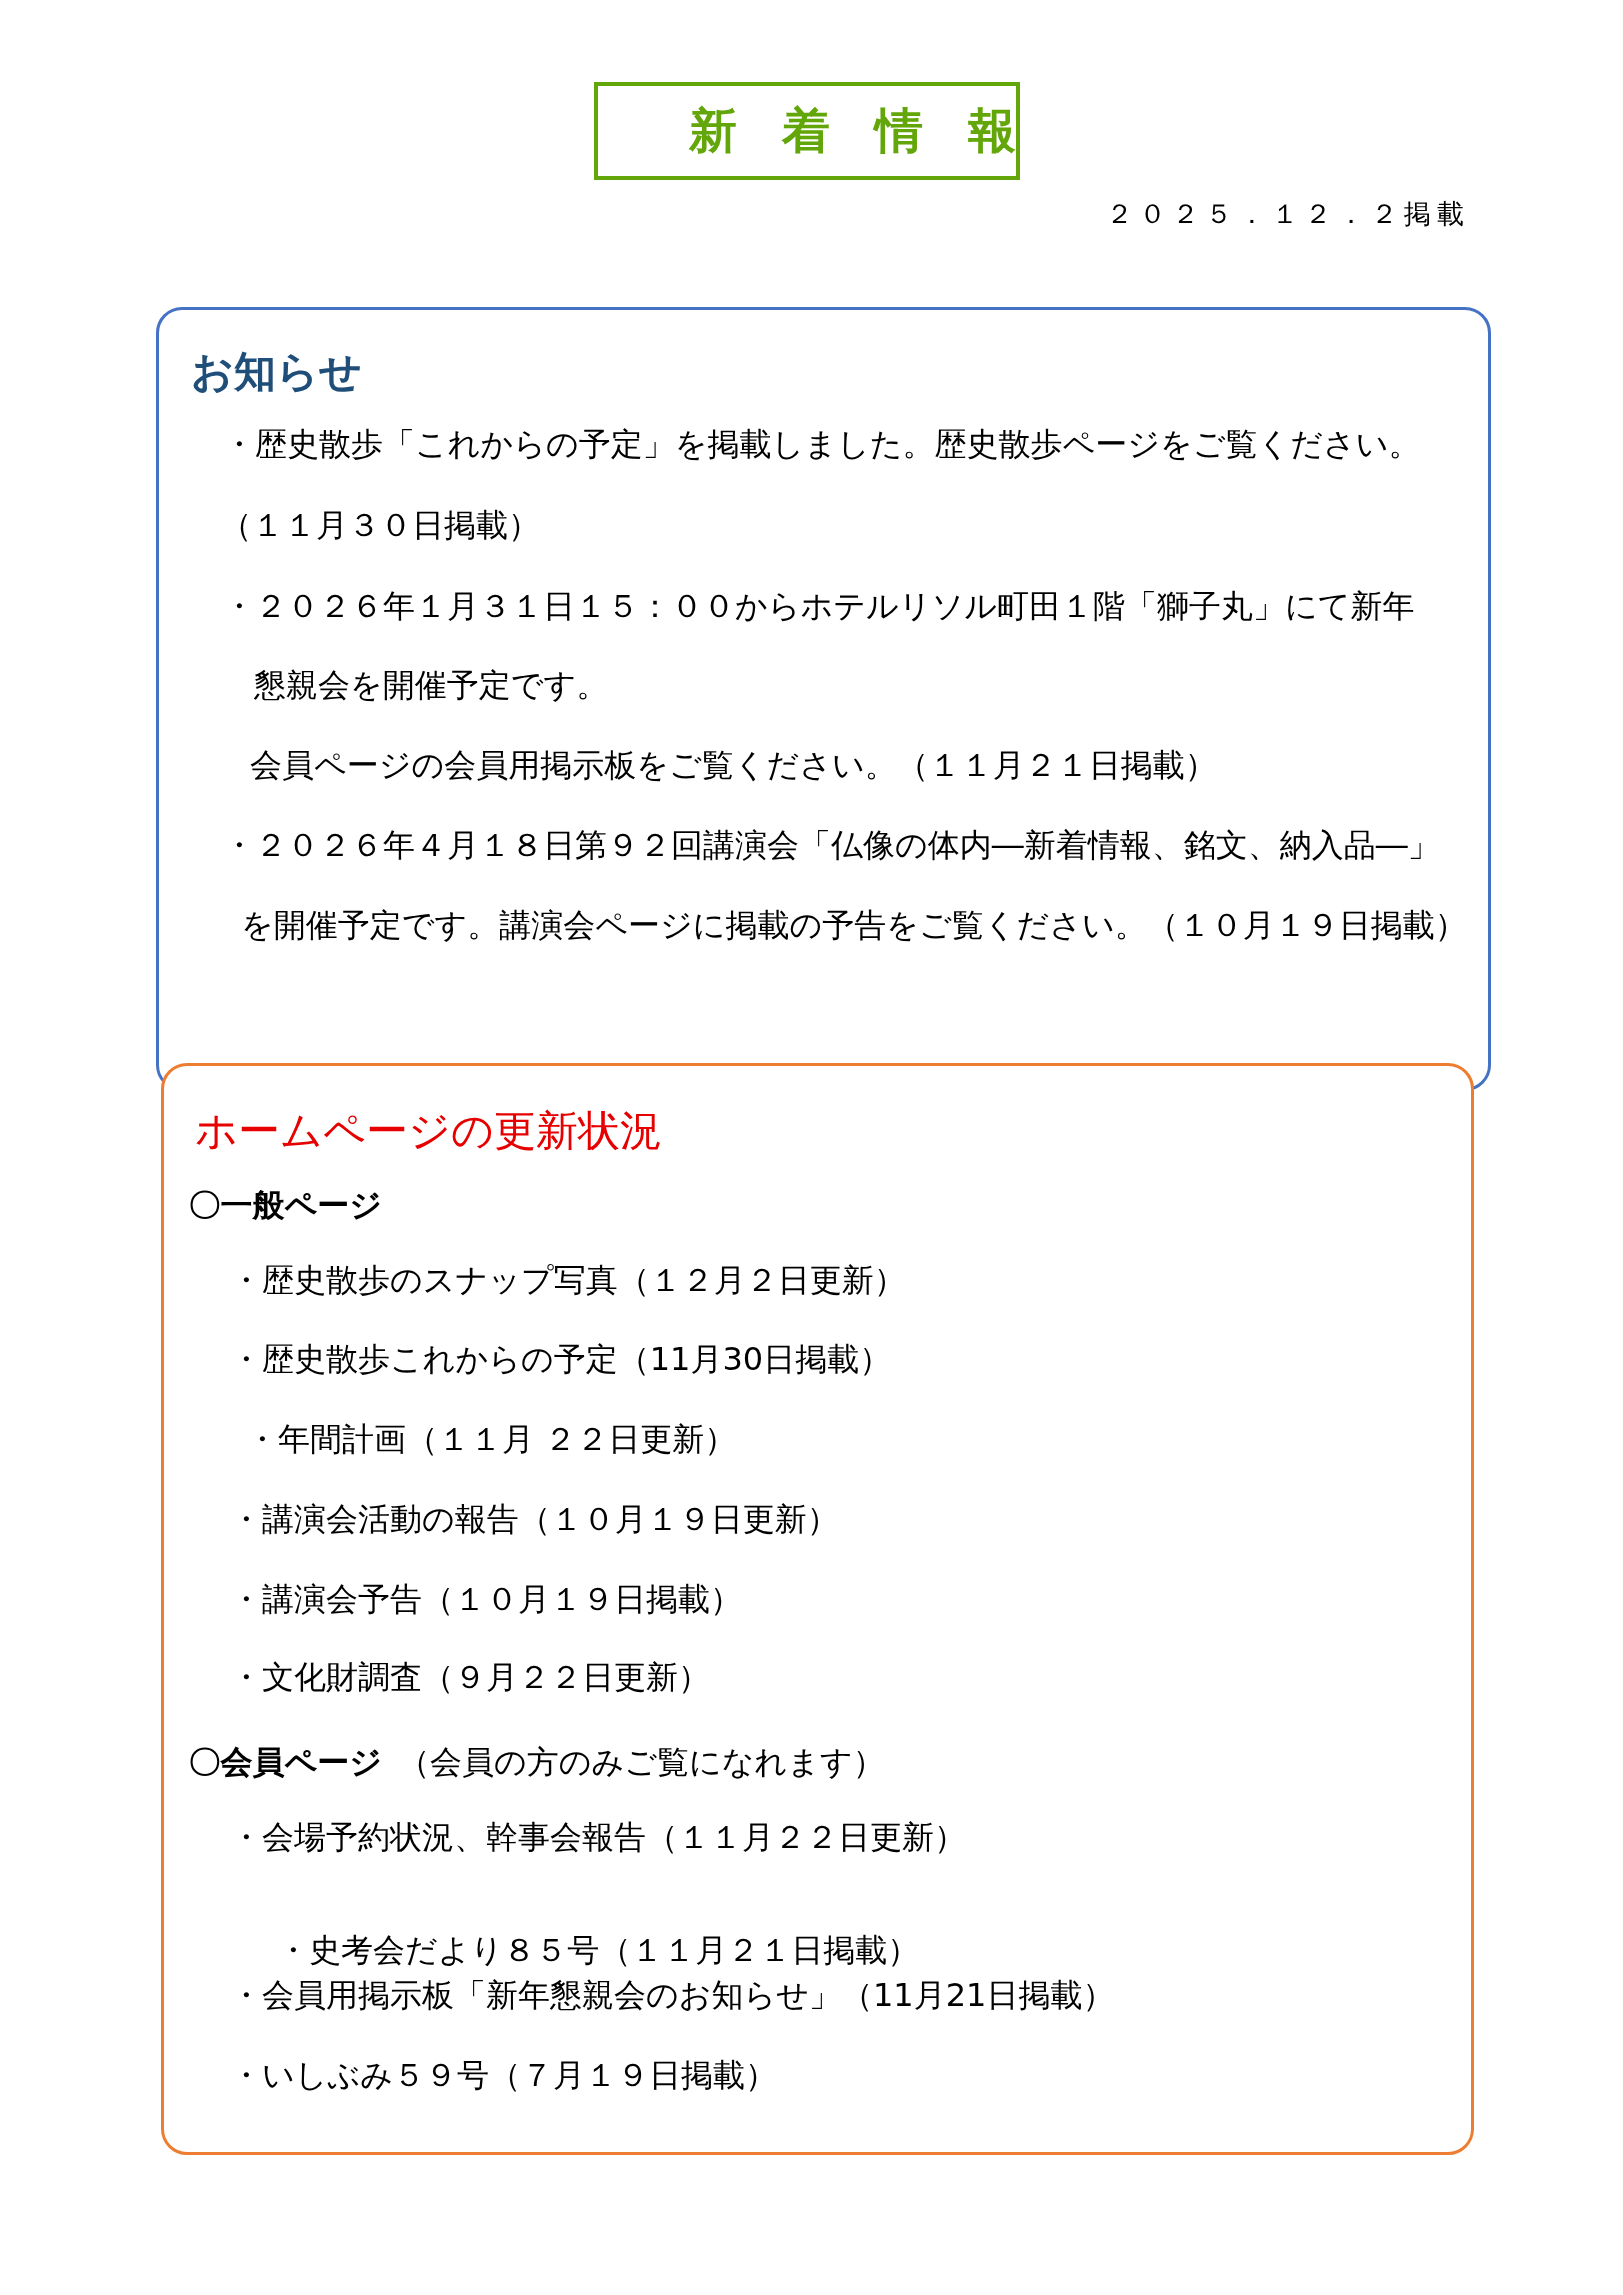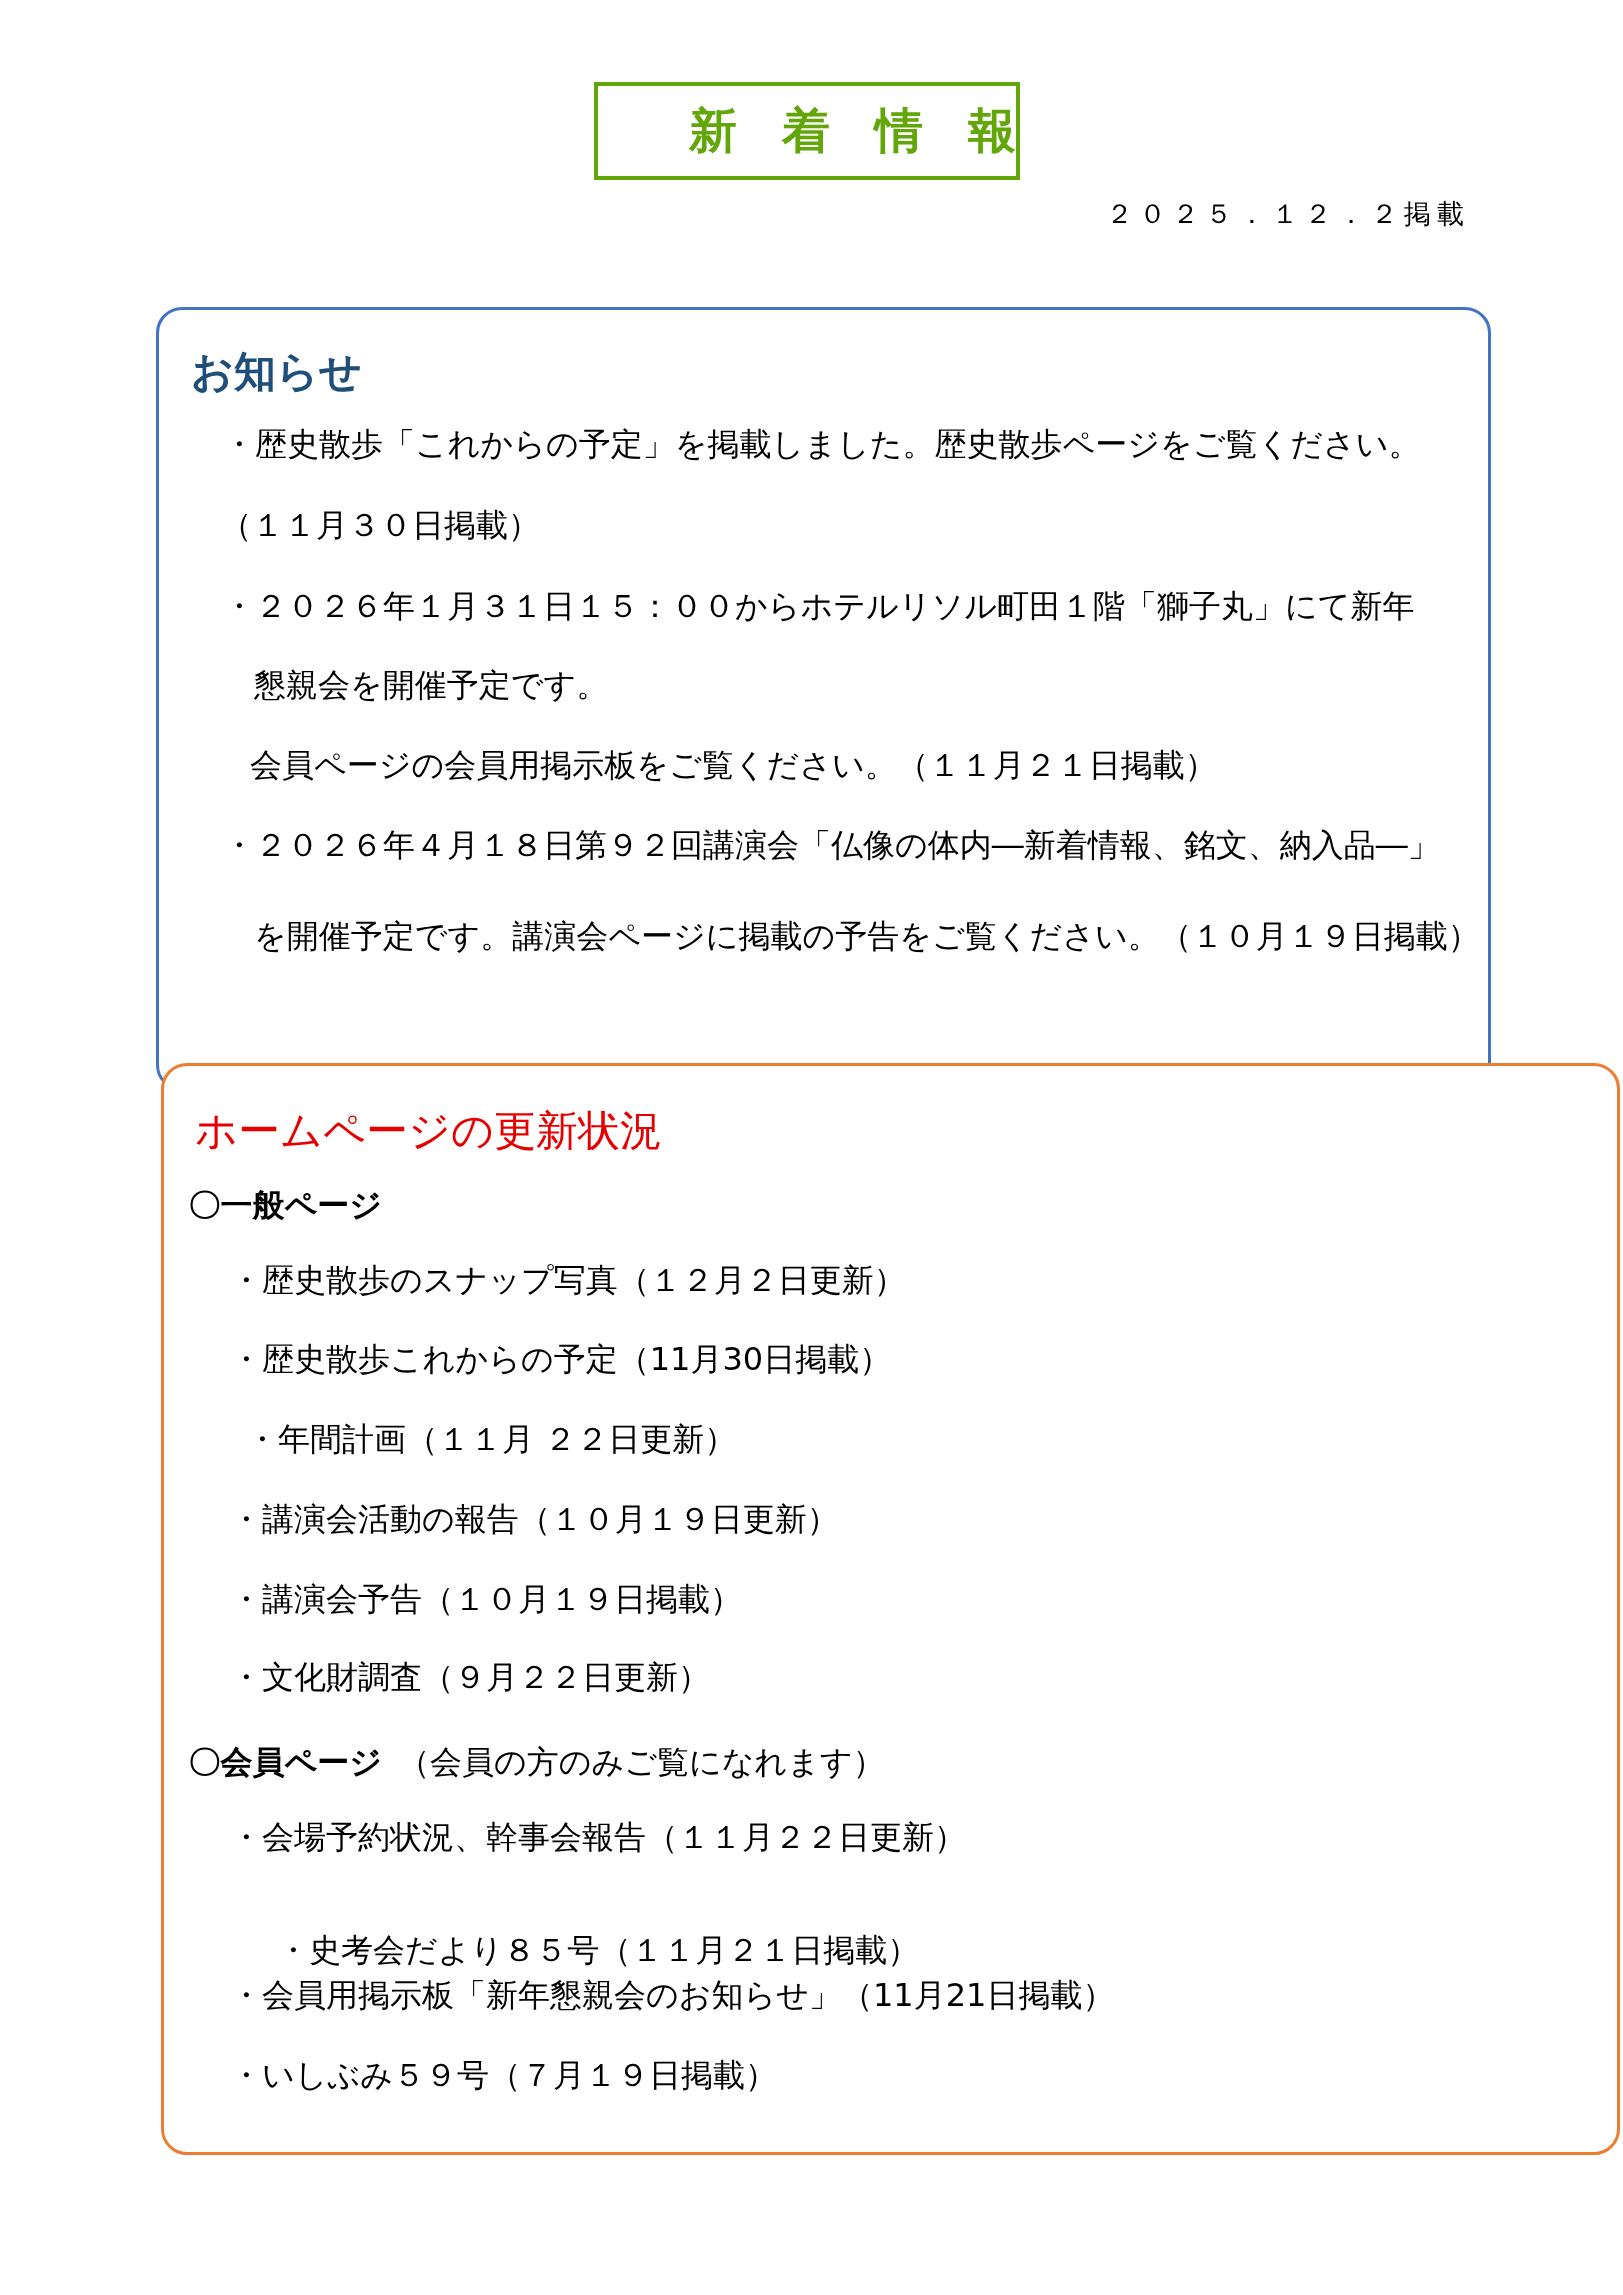--- a/index.html
+++ b/index.html
@@ -7,21 +7,21 @@
          font-family:"DejaVu Sans","Liberation Sans",sans-serif; color:#000; }
   .title-box { position:absolute; left:594px; top:82px; width:426px; height:98px;
                border:4.3px solid #62a60a; box-sizing:border-box; display:flex;
                align-items:center; justify-content:flex-end; }
   .title-text { color:#62a60a; font-weight:bold; font-size:48px; letter-spacing:45px;
                 margin-right:-45px; }
   .date { position:absolute; right:153px; top:196px; font-size:27px; letter-spacing:6.1px; }
 
   .box { position:absolute; box-sizing:border-box; background:#fff; border-radius:26px; }
   .box-notice { left:156px; top:307px; width:1335px; height:784px; border:3.7px solid #4472c4; }
-  .box-updates { left:161px; top:1063px; width:1459px; height:1092px; border:3.1px solid #ed7d31; }
+  .box-updates { left:161px; top:1063px; width:1313px; height:1092px; border:3.1px solid #ed7d31; }
 
   .box-heading { position:absolute; font-size:42px; }
   .notice-heading { left:32px; top:34px; color:#1f4e79; font-weight:bold; }
   .updates-heading { left:31px; top:37px; color:#e60000; }
 
   .line { position:absolute; font-size:32px; white-space:nowrap; line-height:1; }
   .sub-heading { position:absolute; font-size:32px; font-weight:bold; white-space:nowrap; }
   .sub-note { font-weight:normal;margin-left:16px; }
 </style>
 </head>
@@ -33,21 +33,21 @@
 <div class="date">２０２５．１２．２掲載</div>
 
 <section class="box box-notice">
   <div class="box-heading notice-heading">お知らせ</div>
   <div class="line" style="left:64px; top:118px;">・歴史散歩「これからの予定」を掲載しました。歴史散歩ページをご覧ください。</div>
   <div class="line" style="left:61px; top:199px;">（１１月３０日掲載）</div>
   <div class="line" style="left:64px; top:280px;">・２０２６年１月３１日１５：００からホテルリソル町田１階「獅子丸」にて新年</div>
   <div class="line" style="left:95px; top:359px;">懇親会を開催予定です。</div>
   <div class="line" style="left:91px; top:439px;">会員ページの会員用掲示板をご覧ください。（１１月２１日掲載）</div>
   <div class="line" style="left:64px; top:519px;">・２０２６年４月１８日第９２回講演会「仏像の体内―新着情報、銘文、納入品―」</div>
-  <div class="line" style="left:95px; top:599px;margin-top:11px;">を開催予定です。講演会ページに掲載の予告をご覧ください。（１０月１９日掲載）</div>
+  <div class="line" style="left:82px; top:599px;">を開催予定です。講演会ページに掲載の予告をご覧ください。（１０月１９日掲載）</div>
 </section>
 
 <section class="box box-updates">
   <div class="box-heading updates-heading">ホームページの更新状況</div>
 
   <div class="sub-heading" style="left:24.5px; top:118px;">〇一般ページ</div>
   <div class="line" style="left:66px; top:198px;">・歴史散歩のスナップ写真（１２月２日更新）</div>
   <div class="line" style="left:66px; top:277px;">・歴史散歩これからの予定（11月30日掲載）</div>
   <div class="line" style="left:66px; top:357px;margin-left:16px;">・年間計画（１１月 ２２日更新）</div>
   <div class="line" style="left:66px; top:437px;">・講演会活動の報告（１０月１９日更新）</div>

